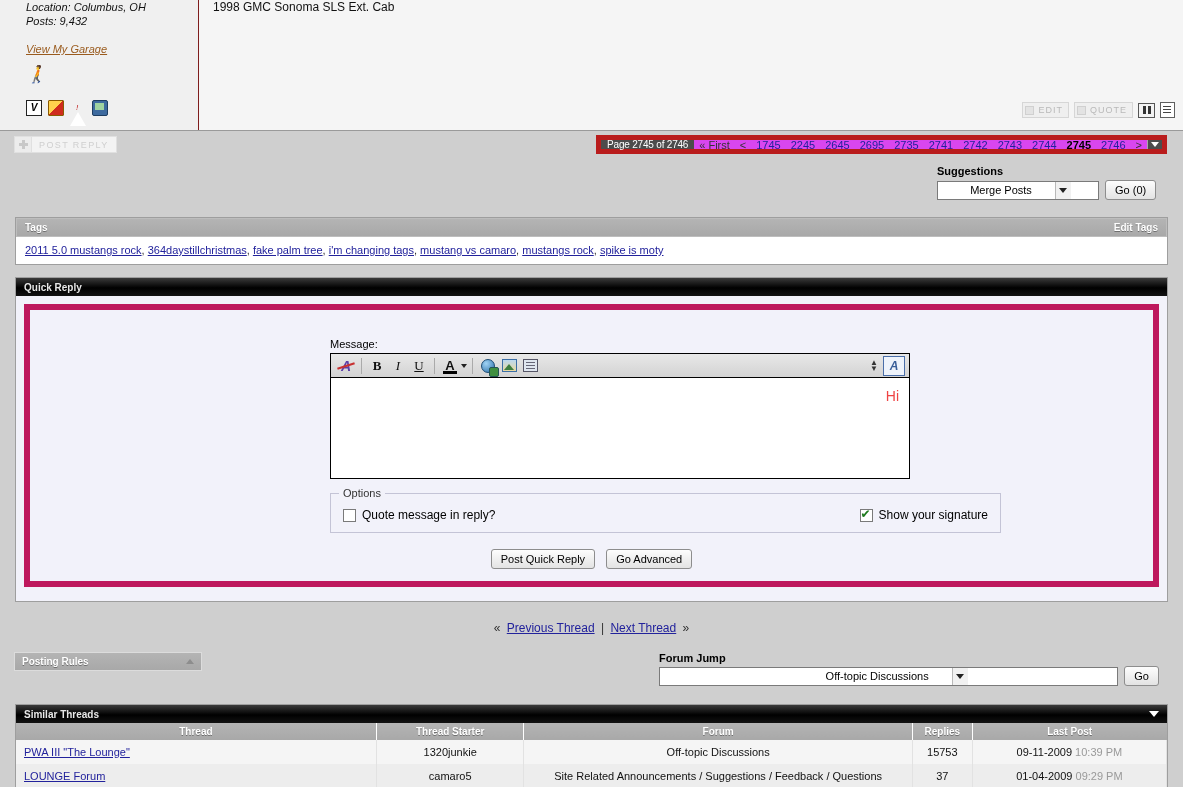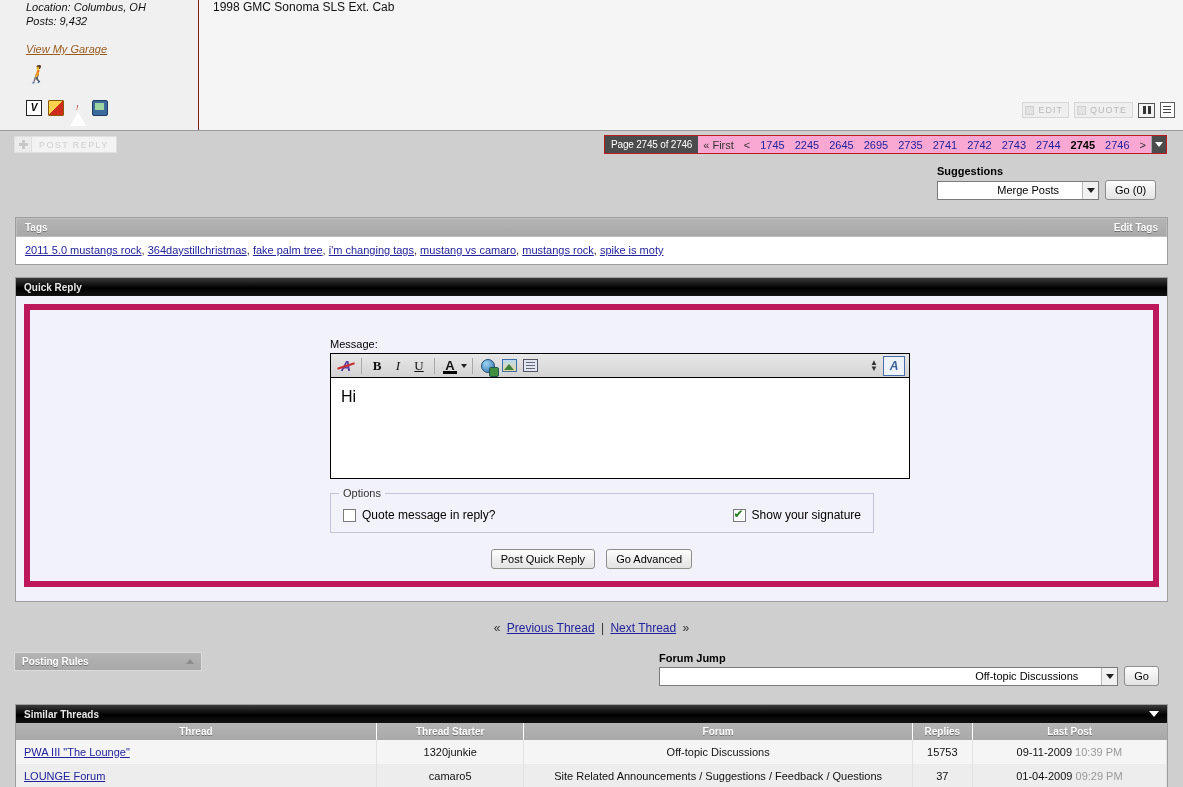--- a/index.html
+++ b/index.html
@@ -58,21 +58,21 @@
   .postreply-btn .pr-icon { width: 17px; height: 15px; background: #ececec; border-right: 1px solid #e0e0e0;
     display: inline-flex; align-items: center; justify-content: center; }
   .pr-plus { width: 9px; height: 9px; position: relative; }
   .pr-plus::before, .pr-plus::after { content: ""; position: absolute; background: #c8c8c8; }
   .pr-plus::before { left: 3px; top: 0; width: 3px; height: 9px; }
   .pr-plus::after { top: 3px; left: 0; height: 3px; width: 9px; }
   .postreply-btn .pr-label { padding: 0 7px; font-size: 9px; letter-spacing: 1.4px; color: #cfcfcf; }
 
   .pagenav {
     position: absolute; right: 16px; top: 0; height: 19px;
-    display: flex; align-items: stretch; border: 1px solid #b91c1c; background: #f9a8d4;
+    display: flex; align-items: stretch; border: 5px solid #b91c1c; background: #d946ef;
   }
   .pagenav .pn-label {
     background: #4c4c4c; color: #fff; font-size: 10px; padding: 0 6px;
     display: flex; align-items: center; letter-spacing: -0.2px;
   }
   .pagenav .pn-item {
     display: flex; align-items: center; padding: 0 5px; font-size: 11px; color: #22229C;
   }
   .pagenav .pn-item.cur { color: #000; font-weight: bold; }
   .pagenav .pn-item.sym { color: #333; }
@@ -81,21 +81,21 @@
     border-left: 1px solid #a7a7a7;
   }
   .pagenav .pn-drop span { width: 0; height: 0; border-left: 4px solid transparent; border-right: 4px solid transparent; border-top: 5px solid #fff; }
 
   
   .moderation { position: absolute; right: 16px; top: 165px; text-align: left; width: 230px; }
   .mod-title { font-weight: bold; font-size: 11px; margin-bottom: 3px; }
   .mod-row { display: flex; gap: 6px; align-items: center; }
   .sel {
     background: #fff; border: 1px solid #7a7a7a; height: 19px; display: flex;
-    align-items: center; justify-content: flex-end; font-size: 11px; padding: 0 0 0 5px; gap: 23px;
+    align-items: center; justify-content: center; font-size: 11px; padding: 0 0 0 5px; gap: 23px;
   }
   .sel .arrowbox { width: 16px; height: 17px; border-left: 1px solid #b9b9b9; background: #f1f1f1;
     display: flex; align-items: center; justify-content: center; }
   .sel .arrowbox span { width: 0; height: 0; border-left: 4px solid transparent; border-right: 4px solid transparent; border-top: 5px solid #222; }
   .btn {
     background: linear-gradient(#fdfdfd,#e3e3e3); border: 1px solid #8d8d8d; border-radius: 3px;
     font-size: 11px; padding: 2px 9px; height: 20px; color: #000; font-family: "Liberation Sans", sans-serif;
   }
 
   
@@ -139,24 +139,24 @@
   .tb-globe { width: 14px; height: 14px; border-radius: 50%; background: radial-gradient(circle at 35% 30%, #9fd3f5, #2d6fa8); border: 1px solid #1c4c75; position: relative; }
   .tb-globe::after { content: ""; position: absolute; left: 7px; top: 7px; width: 8px; height: 8px; background: #3f8f3f; border: 1px solid #255; border-radius: 2px; }
   .tb-img { width: 15px; height: 13px; background: linear-gradient(#bcd9f0,#e8d9a0); border: 1px solid #3b6ea5; position: relative; }
   .tb-img::after { content: ""; position: absolute; left: 1px; bottom: 1px; width: 0; height: 0; border-left: 5px solid transparent; border-right: 5px solid transparent; border-bottom: 6px solid #3f7f3f; }
   .tb-wrap { width: 15px; height: 13px; background: #dfe6ef; border: 1px solid #556; position: relative; }
   .tb-wrap::after { content: ""; position: absolute; left: 2px; top: 2px; width: 9px; height: 1px; box-shadow: 0 3px 0 #667, 0 6px 0 #667; background: #667; }
   .tb-right { position: absolute; right: 4px; display: flex; align-items: center; gap: 5px; }
   .tb-resize { display: flex; flex-direction: column; line-height: 6px; font-size: 8px; color: #333; }
   .tb-mode { width: 22px; height: 20px; border: 1px solid #4a6ea9; background: #eef3fb;
     display: flex; align-items: center; justify-content: center; font-style: italic; font-weight: bold; color: #3a5f99; font-size: 12px; }
-  .editor-area { height: 100px; padding: 8px 10px; background: #fff; font-size: 16px; color: #000000; line-height: 21px; }
+  .editor-area { height: 100px; padding: 8px 10px; background: #fff; font-size: 14px; color: #ef4444; line-height: 21px; text-align: right; }
   .caret-bar { display: inline-block; width: 1px; height: 12px; background: #000; vertical-align: -2px; }
 
-  .options-fs { margin: 14px 300px 0 300px; width: 544px; border: 1px solid #c4c4d6; background: #F2F2FA; padding: 8px 12px 10px; position: relative; }
+  .options-fs { margin: 14px 300px 0 300px; width: 671px; border: 1px solid #c4c4d6; background: #F2F2FA; padding: 8px 12px 10px; position: relative; }
   .options-lg { position: absolute; top: -7px; left: 8px; background: #F2F2FA; padding: 0 4px; font-size: 11px; color: #333; }
   .options-row { display: flex; justify-content: space-between; align-items: center; margin-top: 6px; }
   .chk-lbl { display: flex; align-items: center; gap: 6px; font-size: 12px; }
   .chk { width: 13px; height: 13px; border: 1px solid #7a7a7a; background: #fff; display: inline-block; position: relative; }
   .chk.on::after { content: "✔"; position: absolute; left: 0px; top: -3px; font-size: 12px; color: #1d7a1d; }
   .qr-buttons { text-align: center; margin-top: 16px; }
   .qr-buttons .btn { margin: 0 4px; }
 
   
   .prevnext { text-align: center; font-size: 12px; margin-top: 19px; color: #333; }

